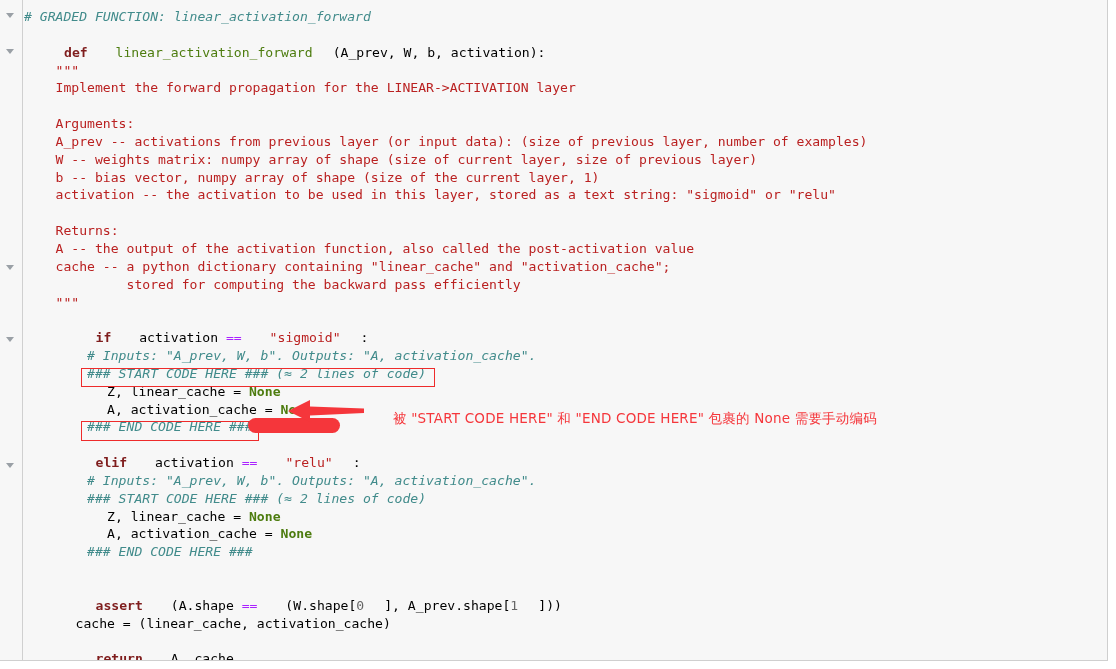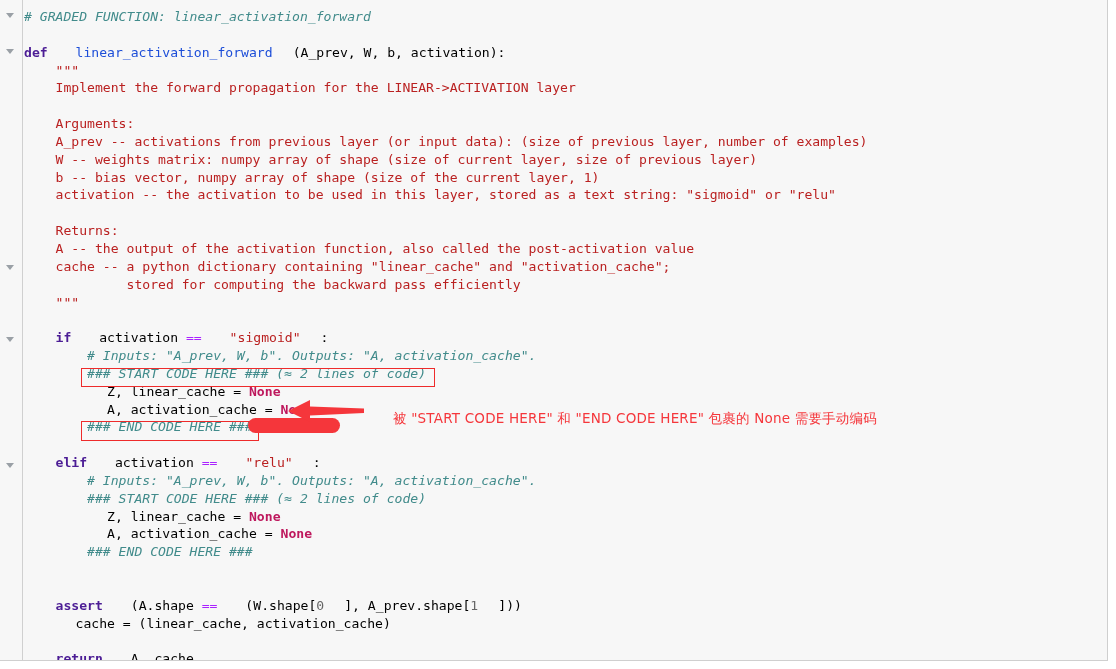--- a/index.html
+++ b/index.html
@@ -67,25 +67,25 @@
     font-size: 13.1px;
     line-height: 17.85px;
     color: #000000;
     white-space: pre;
     letter-spacing: 0px;
   }
   pre#code-text .ln { display: block; padding-left: 1px; height: 17.85px; }
 
   
   .cm   { color: #418b8b; font-style: italic; }   
-  .kw   { color: #4c1d95; font-weight: bold; }    
-  .fn   { color: #1d4ed8; }                       
+  .kw   { color: #7f1d1d; font-weight: bold; margin-left: 40px; }    
+  .fn   { color: #4d7c0f; }                       
   .str  { color: #ba2121; }                       
   .op   { color: #aa22ff; }                       
-  .bi   { color: #be185d; font-weight: bold; }    
+  .bi   { color: #4d7c0f; font-weight: bold; }    
   .num  { color: #666666; }                       
   .pl   { color: #000000; padding-left: 20px; }                       
 
   
   #overlay { position: absolute; left: 0; top: 0; width: 1108px; height: 661px; pointer-events: none; }
 
   .redbox {
     position: absolute;
     border: 1.4px solid #ee2b2b;
     box-sizing: border-box;

